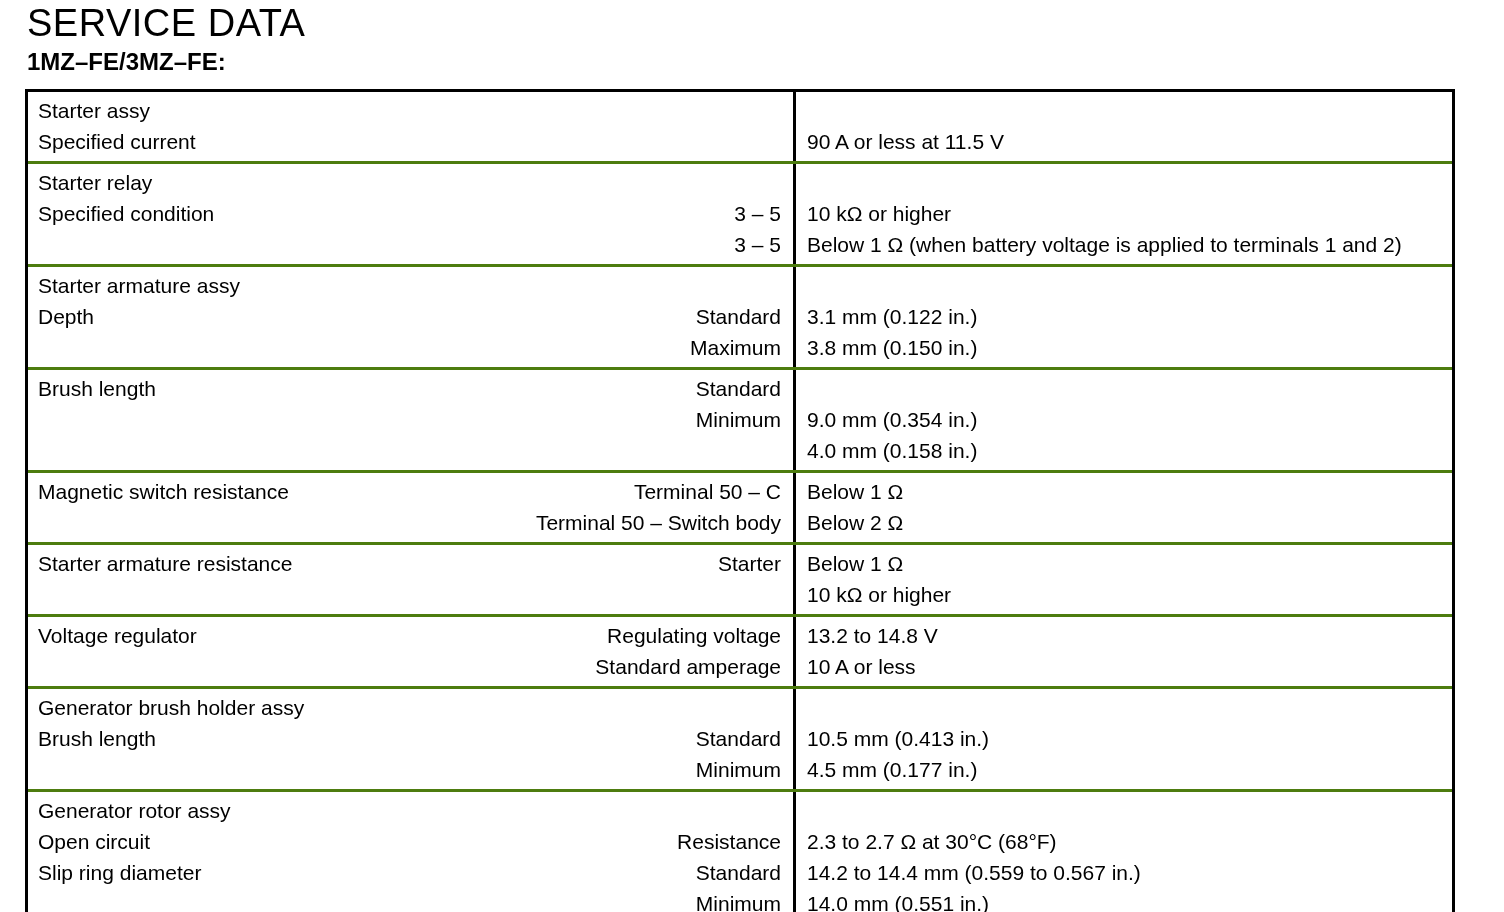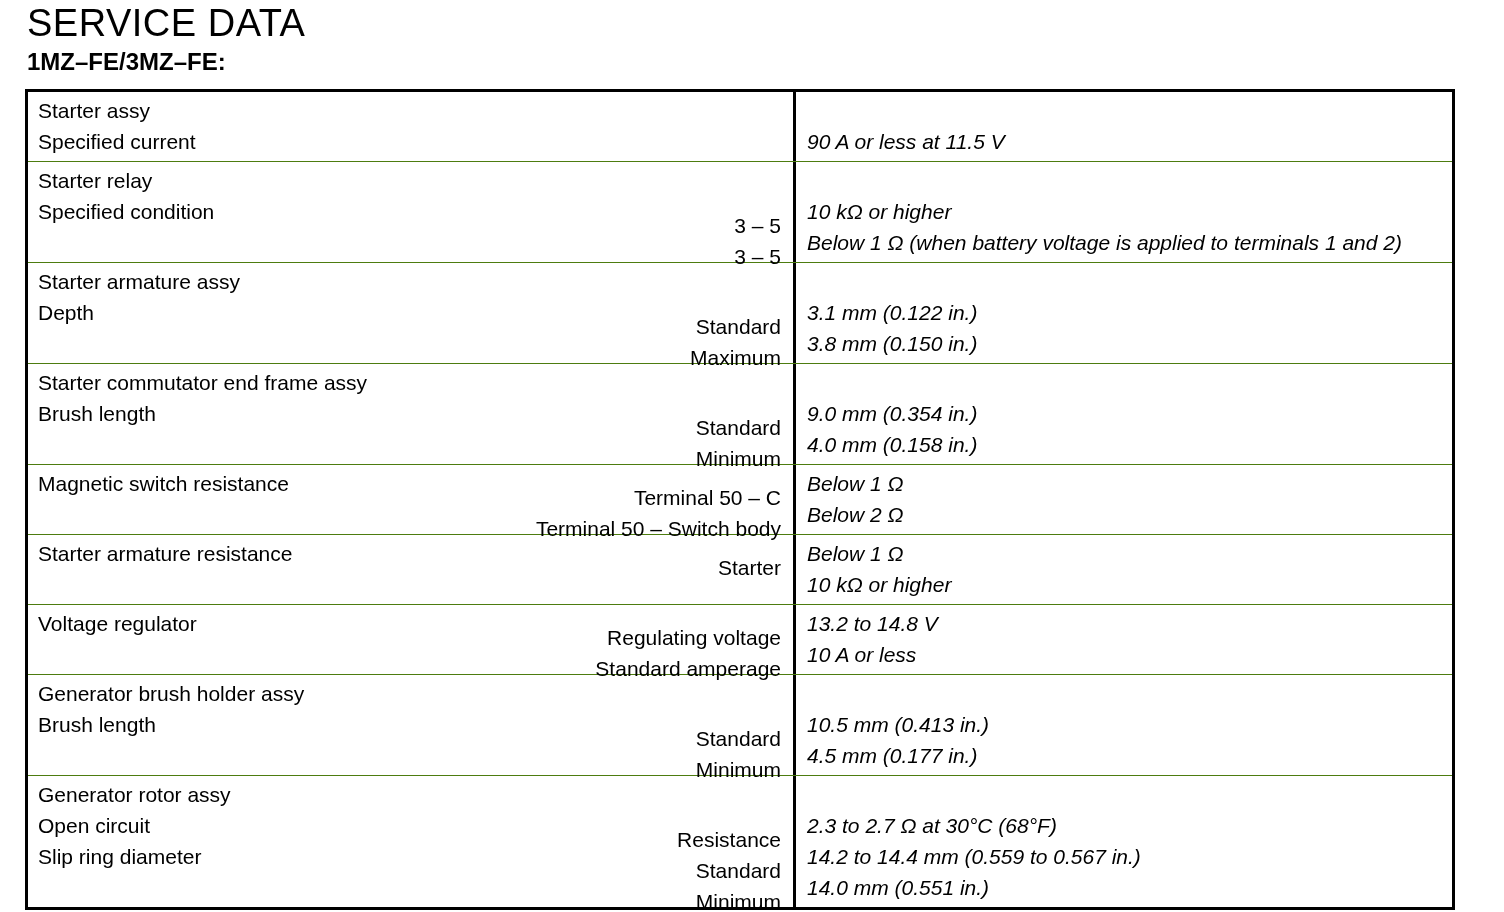--- a/index.html
+++ b/index.html
@@ -23,42 +23,42 @@
     color:#000;
     text-align:right;
   }
 
   .spec-table {
     position:absolute; left:25px; top:89px;
     width:1430px;
     border:3px solid #000;
     background:#fff;
   }
-  .row { display:flex; border-bottom:1px solid #4d7c0f; }
+  .row { display:flex; border-bottom:3px solid #4d7c0f; }
   .row:last-child { border-bottom:none; }
 
   .cell { padding-top:3px; padding-bottom:4px; }
   .cell.left {
     width:768px; flex:0 0 768px;
     border-right:3px solid #000;
     padding-left:10px; padding-right:12px;
   }
   .cell.right {
     flex:1 1 auto;
-    padding-left:11px; padding-right:8px;font-style:italic;
+    padding-left:11px; padding-right:8px;
   }
 
   .line {
     height:31px; line-height:31px;
     font-size:21px;
     white-space:nowrap;
   }
   .cell.left .line { display:flex; justify-content:space-between; }
   .lbl { text-align:left; }
-  .sub { text-align:left;margin-top:14px; }
+  .sub { text-align:left; }
 </style>
 </head>
 <body>
 
 <div class="page">
   <div class="page-title">SERVICE DATA</div>
   <div class="page-subtitle">1MZ–FE/3MZ–FE:</div>
   <div class="spec-table" id="spec-table">
       <div class="row">
         <div class="cell left">
@@ -114,24 +114,20 @@
         </div>
         <div class="cell right">
           <div class="line val"></div>
           <div class="line val">3.1 mm (0.122 in.)</div>
           <div class="line val">3.8 mm (0.150 in.)</div>
         </div>
       </div>
       <div class="row">
         <div class="cell left">
           <div class="line">
-            <span class="lbl">Starter commutator end frame assy</span>
-            <span class="sub"></span>
-          </div>
-          <div class="line">
             <span class="lbl">Brush length</span>
             <span class="sub">Standard</span>
           </div>
           <div class="line">
             <span class="lbl"></span>
             <span class="sub">Minimum</span>
           </div>
         </div>
         <div class="cell right">
           <div class="line val"></div>

